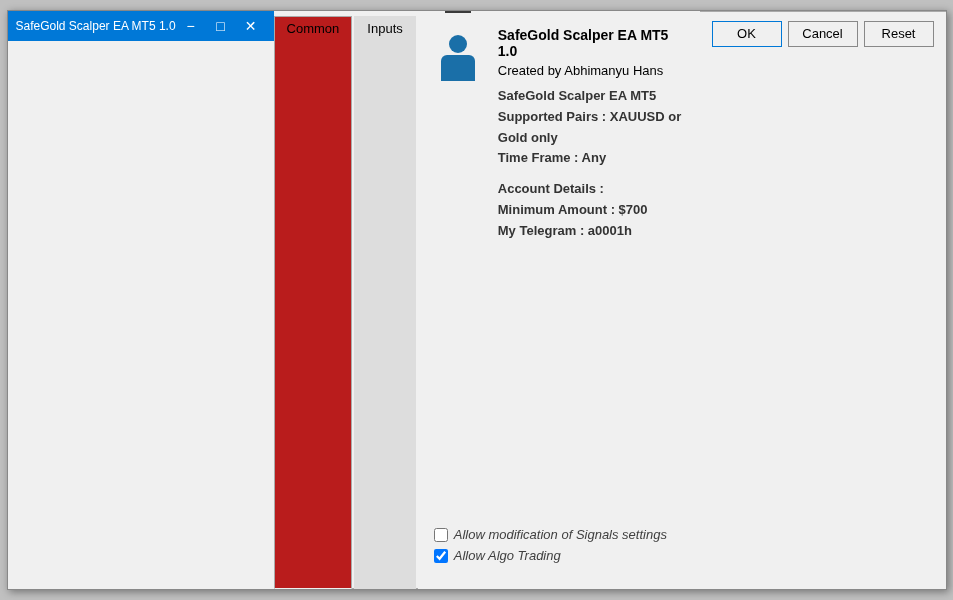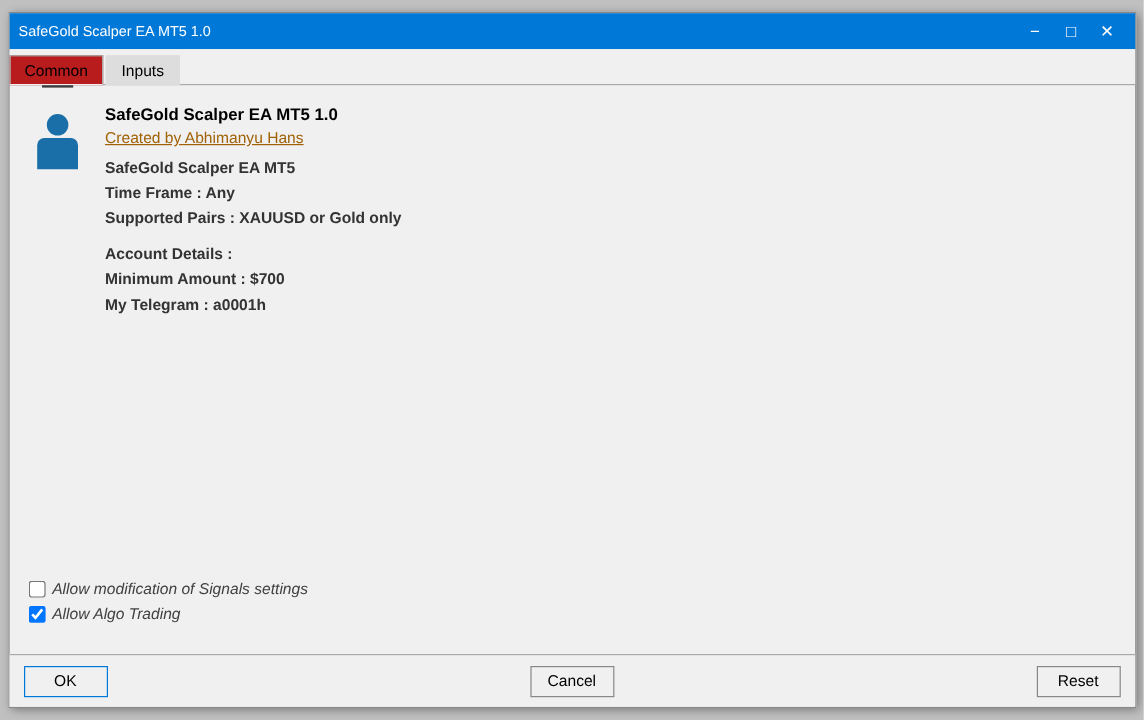--- a/index.html
+++ b/index.html
@@ -19,21 +19,21 @@
       height: 600px;
       overflow: hidden;
     }
 
     .window {
       width: 940px;
       height: 580px;
       background: #f0f0f0;
       border: 1px solid #888;
       display: flex;
-      flex-direction: column;
+      flex-direction: row;
       box-shadow: 2px 2px 8px rgba(0,0,0,0.4);
     }
 
     .title-bar {
       background: #0078d7;
       color: white;
       height: 30px;
       display: flex;
       align-items: center;
       justify-content: space-between;
@@ -167,23 +167,22 @@
     }
 
     .ea-title {
       font-size: 14px;
       font-weight: bold;
       color: #000;
       margin-bottom: 2px;
     }
 
     .ea-author {
-      color: #a16207;
+      color: #000000;
       margin-bottom: 6px;
-      text-decoration: underline;
     }
 
     .ea-description {
       color: #333;
       line-height: 1.6;
       font-weight: bold;
     }
 
     .spacer {
       flex: 1;
@@ -275,22 +274,22 @@
           <div class="avatar-grad-cap"></div>
           <div class="avatar-head"></div>
           <div class="avatar-body"></div>
         </div>
       </div>
       <div class="ea-info">
         <div class="ea-title">SafeGold Scalper EA MT5 1.0</div>
         <div class="ea-author">Created by Abhimanyu Hans</div>
         <div class="ea-description">
           <div>SafeGold Scalper EA MT5</div>
+          <div>Supported Pairs : XAUUSD or Gold only</div>
           <div>Time Frame : Any</div>
-          <div>Supported Pairs : XAUUSD or Gold only</div>
           <div style="margin-top:10px;">Account Details :</div>
           <div>Minimum Amount : $700</div>
           <div>My Telegram : a0001h</div>
         </div>
       </div>
     </div>
 
     <div class="spacer"></div>
 
     <div class="bottom-section">

